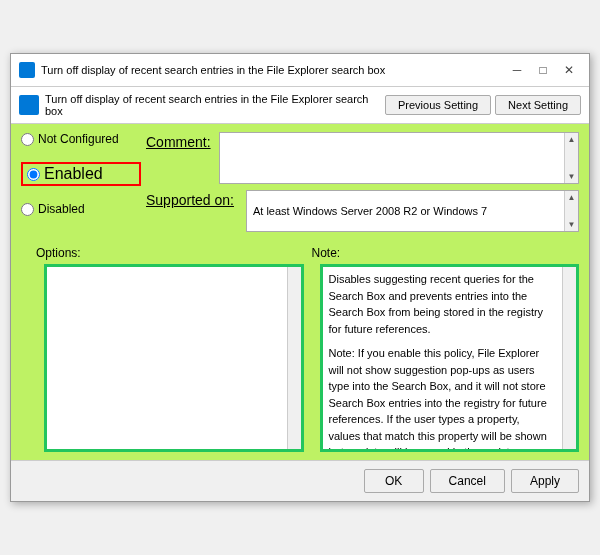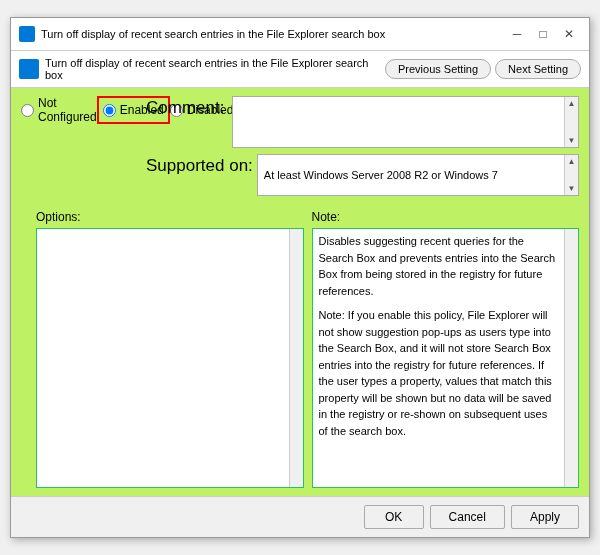--- a/index.html
+++ b/index.html
@@ -89,31 +89,31 @@
     .nav-buttons {
       display: flex;
       gap: 4px;
     }
     .nav-btn {
       padding: 3px 12px;
       font-size: 11px;
       background: #f0f0f0;
       border: 1px solid #aaa;
       cursor: pointer;
-      border-radius: 10px;
+      border-radius: 2px;
     }
 
     .content {
       padding: 8px 10px;
     }
 
     .radio-section {
       display: flex;
-      flex-direction: row;
-      gap: 0;
+      flex-direction: column;
+      gap: 16px;
       float: left;
       width: 120px;
     }
     .radio-label {
       display: flex;
       align-items: center;
       gap: 4px;
       font-size: 12px;
       cursor: pointer;
     }
@@ -122,42 +122,43 @@
       cursor: pointer;
     }
     .enabled-box {
       border: 2px solid red;
       padding: 1px 4px;
       display: inline-flex;
       align-items: center;
       gap: 4px;
     }
     .enabled-label-text {
-      font-size: 12px;
+      font-size: 16px;
     }
 
     .right-section {
       margin-left: 125px;
     }
 
     .comment-row {
       display: flex;
       gap: 8px;
       margin-bottom: 6px;
     }
     .section-label {
-      font-size: 17px;
+      font-size: 14px;
       color: #000;
       white-space: nowrap;
       padding-top: 2px;
+      text-decoration: underline;
     }
 
     .supported-row {
       display: flex;
-      gap: 4px;
+      gap: 12px;
       margin-bottom: 8px;
       margin-top: 4px;
     }
 
     .options-help-row {
       display: flex;
       gap: 8px;
       clear: both;
     }
     .options-section {
@@ -166,29 +167,30 @@
     }
     .help-section {
       flex: 1;
     }
     .section-header {
       font-size: 12px;
       font-weight: 400;
       margin-bottom: 4px;
     }
     .panel {
-      border: 1px solid #22c55e;
+      border: 3px solid #22c55e;
       background: #fff;
-      height: 260px;
+      height: 188px;
       padding: 4px 6px;
       font-size: 11px;
       overflow: hidden;
       position: relative;
       line-height: 1.5;
       color: #000;
+      margin-left: 8px;
     }
     .panel-scrollbar {
       position: absolute;
       right: 0;
       top: 0;
       width: 14px;
       height: 100%;
       background: #f0f0f0;
       border-left: 1px solid #ccc;
     }

